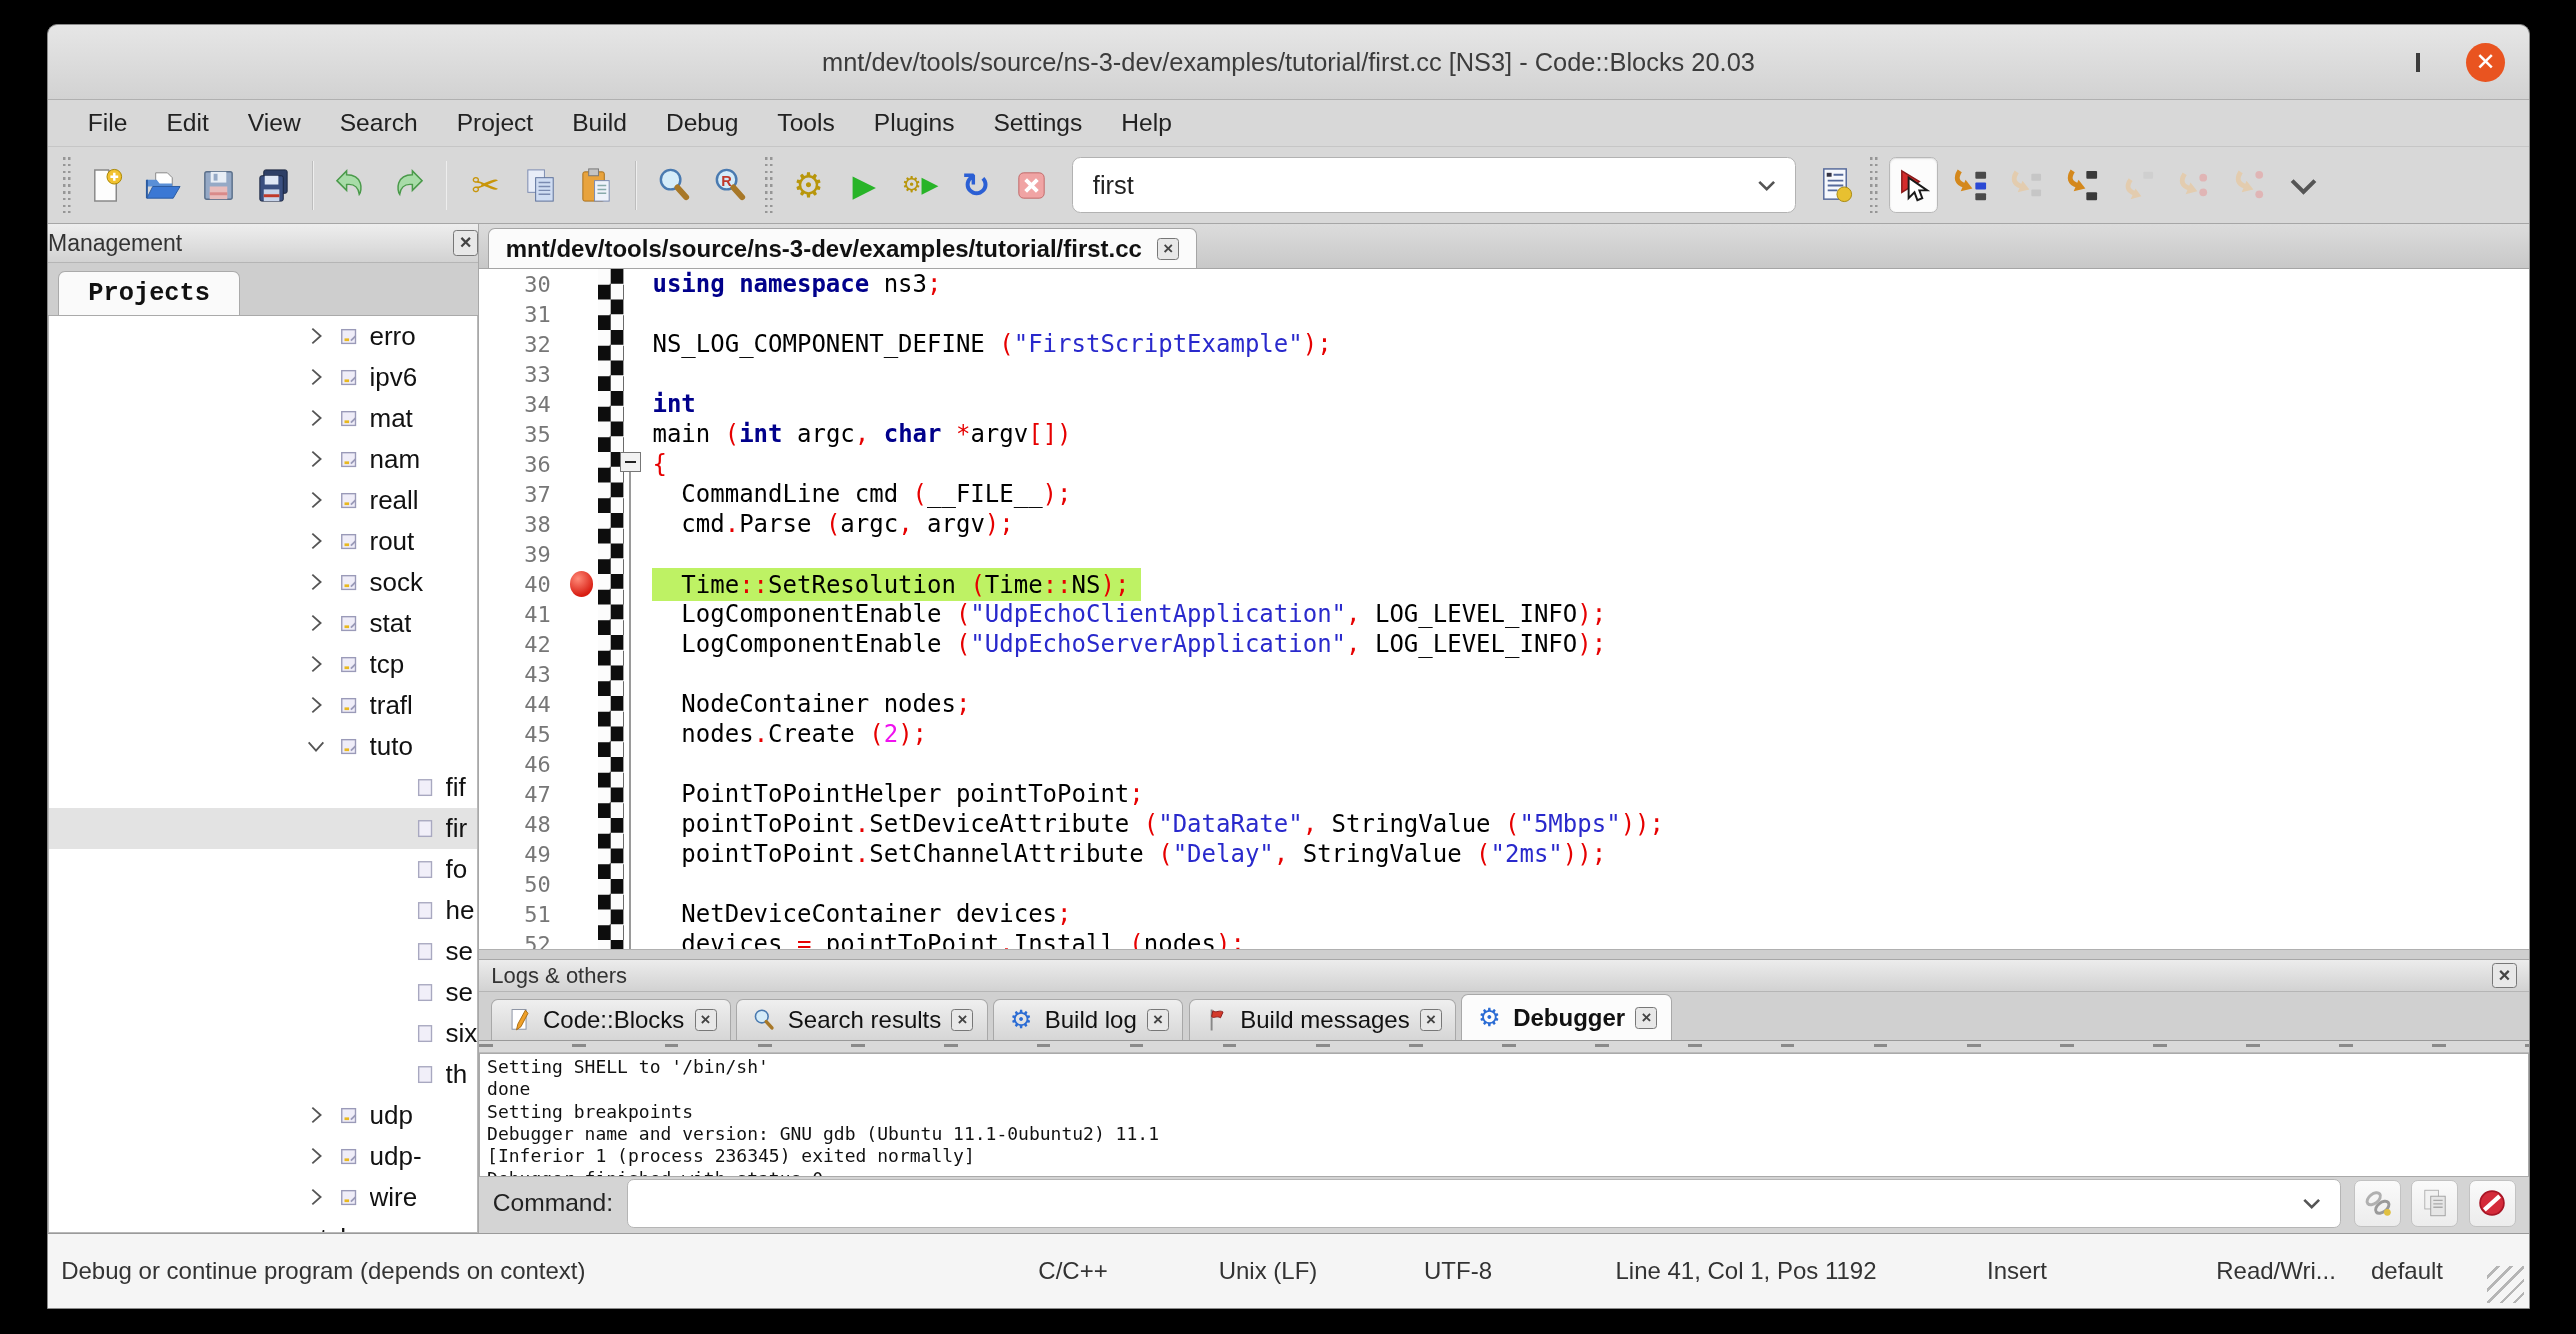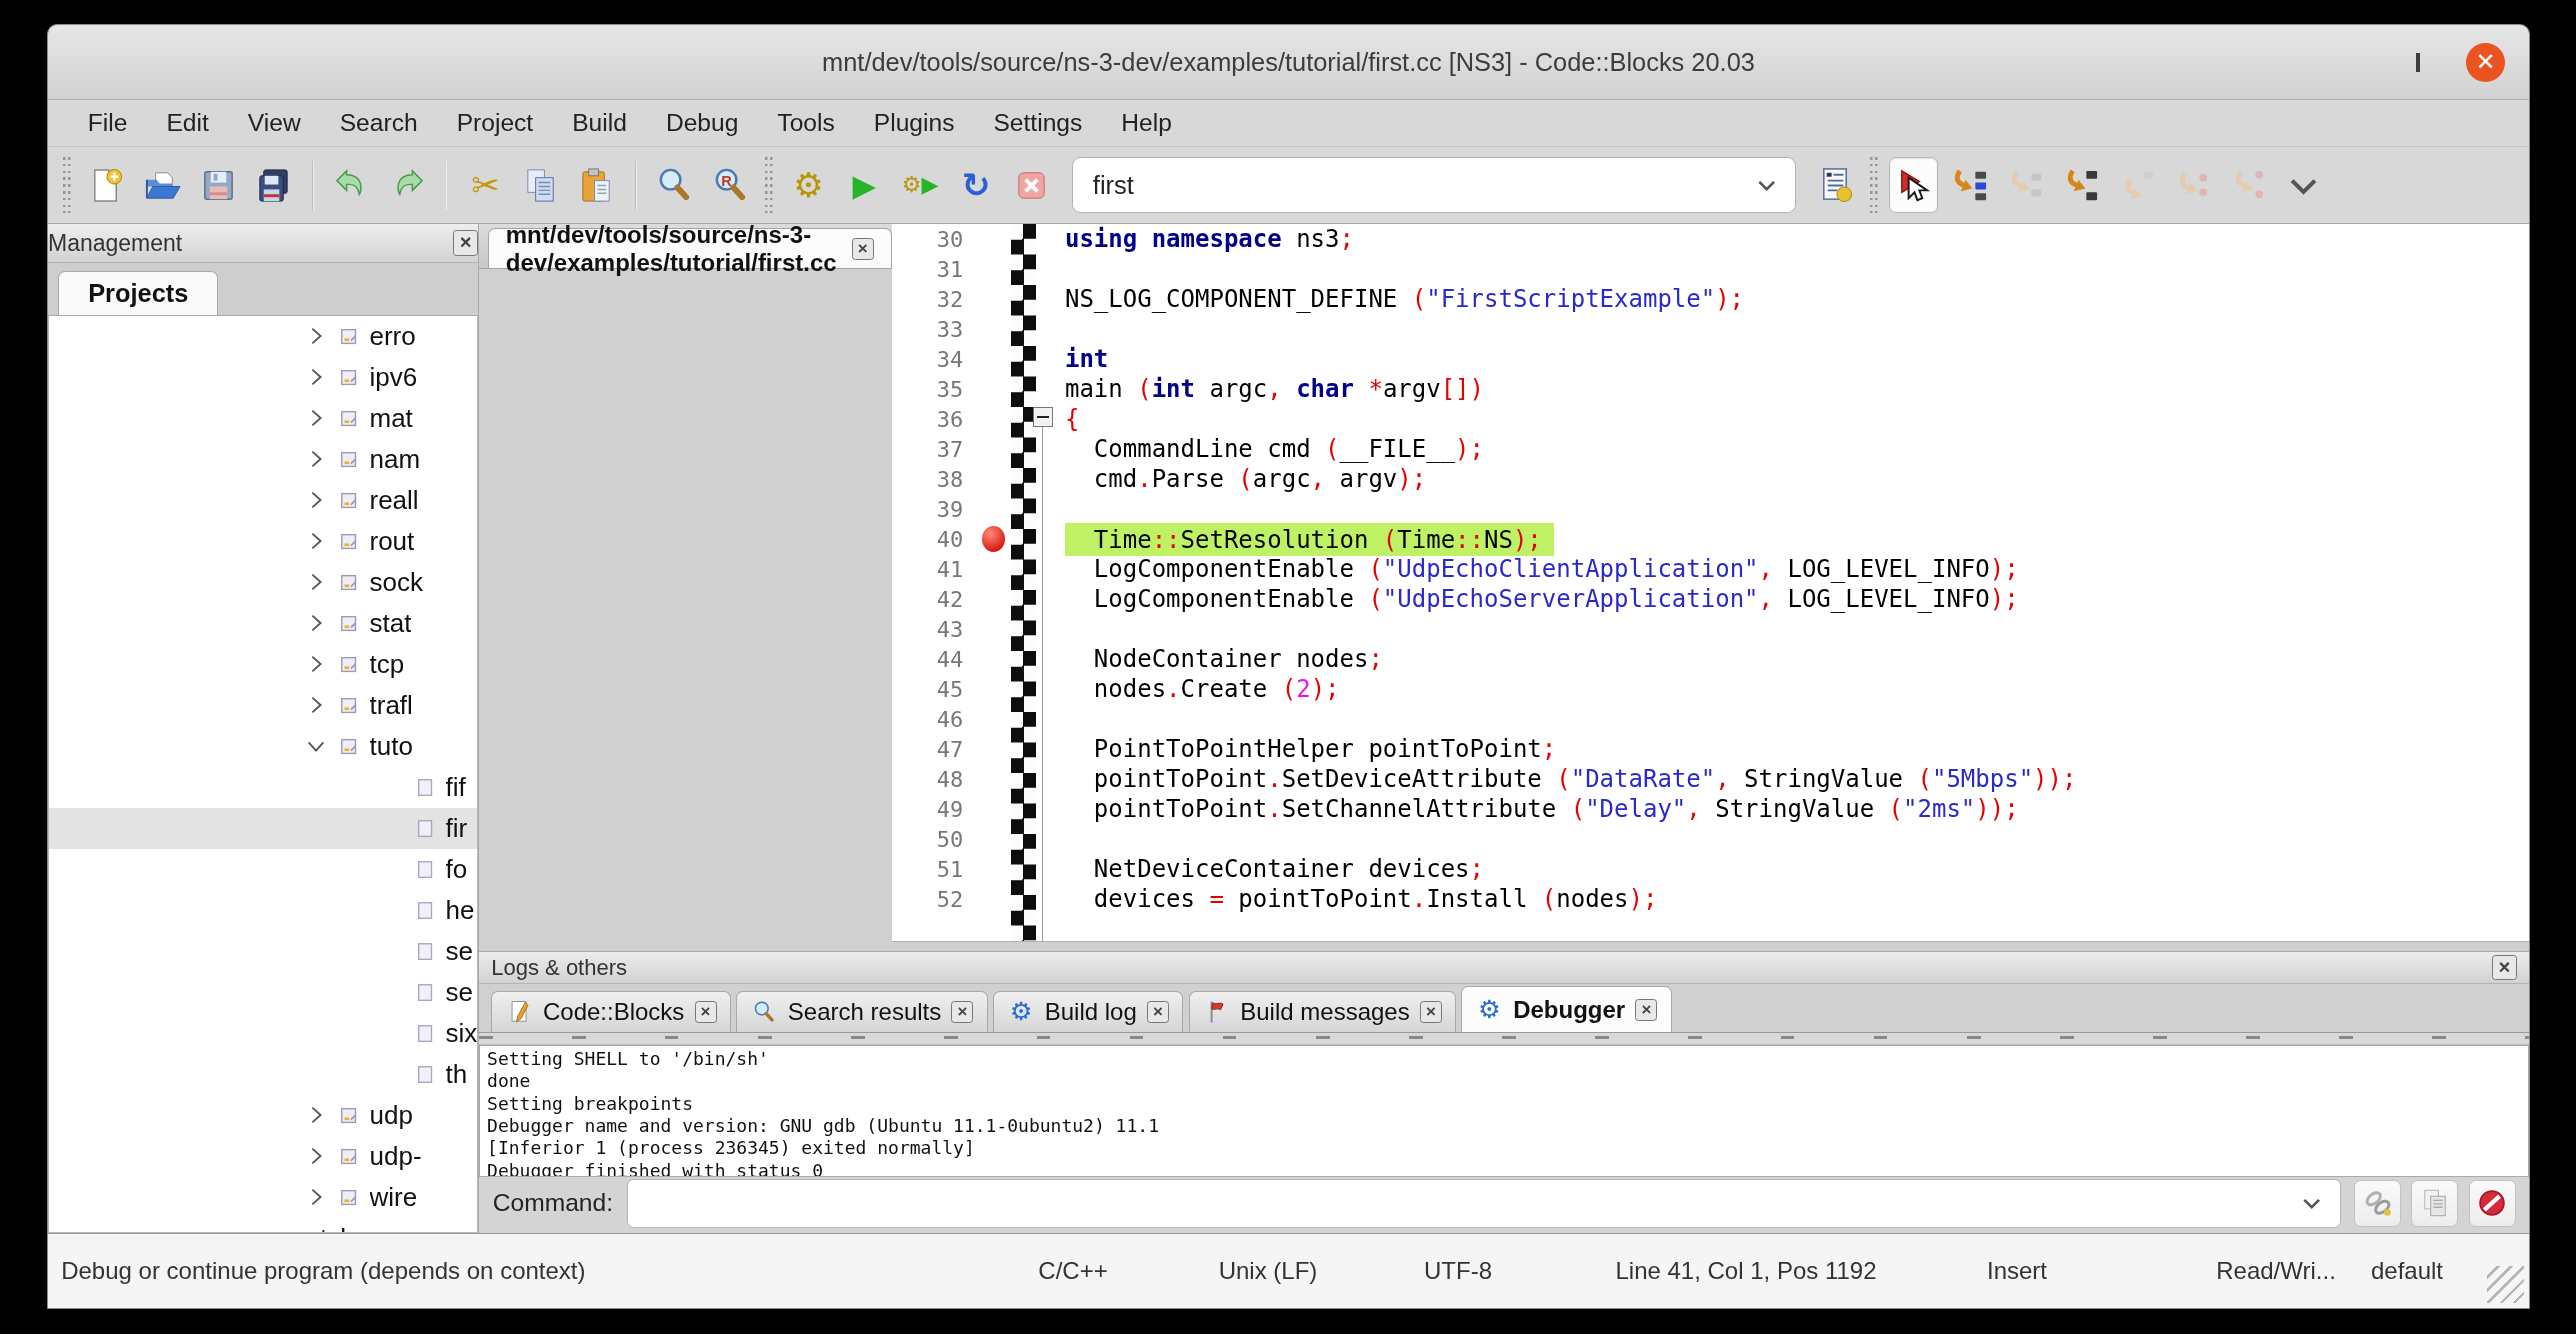--- a/index.html
+++ b/index.html
@@ -42,33 +42,33 @@
   .content{flex:1;display:flex;min-height:0;}
   .left-panel{flex:0 0 368px;background:#d4d4d4;border-right:1.7px solid #a8a8a8;display:flex;
     flex-direction:column;min-height:0;}
   .mgmt-header{height:39px;flex:0 0 39px;display:flex;align-items:center;justify-content:space-between;
     padding:0 0;font-size:23px;color:#333;background:linear-gradient(#eee,#d2d2d2);border-bottom:0.8px solid #b5b5b5;}
   .xbox{width:25.4px;height:25.4px;border:1.7px solid #777;border-radius:3.4px;display:flex;align-items:center;
     justify-content:center;font-size:20.3px;color:#444;font-weight:bold;background:#e8e8e8;flex:0 0 auto;}
   .mgmt-tabs{height:53px;flex:0 0 53px;background:#cecece;display:flex;align-items:flex-end;
     padding-left:10.2px;border-bottom:1.7px solid #aaa;}
   .ptab{height:44px;background:#fafafa;border:1.7px solid #aaa;border-bottom:none;border-radius:6.8px 6.8px 0 0;
-    display:flex;align-items:center;padding:0 29px;font-size:25.4px;font-weight:bold;color:#111;}
+    display:flex;align-items:center;padding:0 29px;font-size:25.4px;font-weight:bold;color:#111;font-family:Liberation Mono, monospace;}
   .tree{flex:1;background:#fff;border:1.7px solid #b8b8b8;border-top:none;margin:0;overflow:hidden;position:relative;}
   .trow{height:41px;display:flex;align-items:center;white-space:nowrap;font-size:26px;color:#111;}
   .trow.lvl1{padding-left:222px;} .trow.lvl2{padding-left:256px;} .trow.lvl3{padding-left:332px;}
   .trow.sel{background:#e3e3e3;}
   .chev{width:34px;height:25.4px;display:flex;align-items:center;flex:0 0 34px;}
   .chev svg{width:22px;height:22px;}
   .ticon{width:30.5px;flex:0 0 30.5px;display:flex;align-items:center;}
   .ticon svg{width:22px;height:22px;}
   .tlabel{overflow:hidden;}
   
   .right-col{flex:1;display:flex;flex-direction:column;min-width:0;}
-  .editor{flex:0 0 727px;display:flex;flex-direction:row;background:#d0d0d0;min-width:0;}
+  .editor{flex:0 0 727px;display:flex;flex-direction:column;background:#d0d0d0;min-width:0;}
   .etab-row{height:45px;flex:0 0 45px;background:linear-gradient(#dcdcdc,#c8c8c8);display:flex;
     align-items:flex-end;padding-left:8.5px;border-bottom:0.8px solid #a5a5a5;}
   .etab{height:40px;background:#fbfbfb;border:1.7px solid #a5a5a5;border-bottom:none;border-radius:6.8px 6.8px 0 0;
     display:flex;align-items:center;gap:15.2px;padding:0 17px;font-size:24px;font-weight:bold;color:#111;}
   .code-area{flex:1;background:#fff;position:relative;overflow:hidden;
     font-family:"DejaVu Sans Mono","Liberation Mono",monospace;}
   .checker-strip{position:absolute;left:119px;top:0;bottom:10.2px;width:25.4px;
     background:repeating-conic-gradient(#0d0d0d 0% 25%,#fcfcfc 0% 50%);background-size:25.4px 30.5px;}
   .fold-line{position:absolute;left:150px;width:1.7px;top:203px;bottom:10.2px;background:#9a9a9a;}
   .foldbox{position:absolute;left:141px;top:183px;width:20.3px;height:20.3px;background:#f2f2f2;

